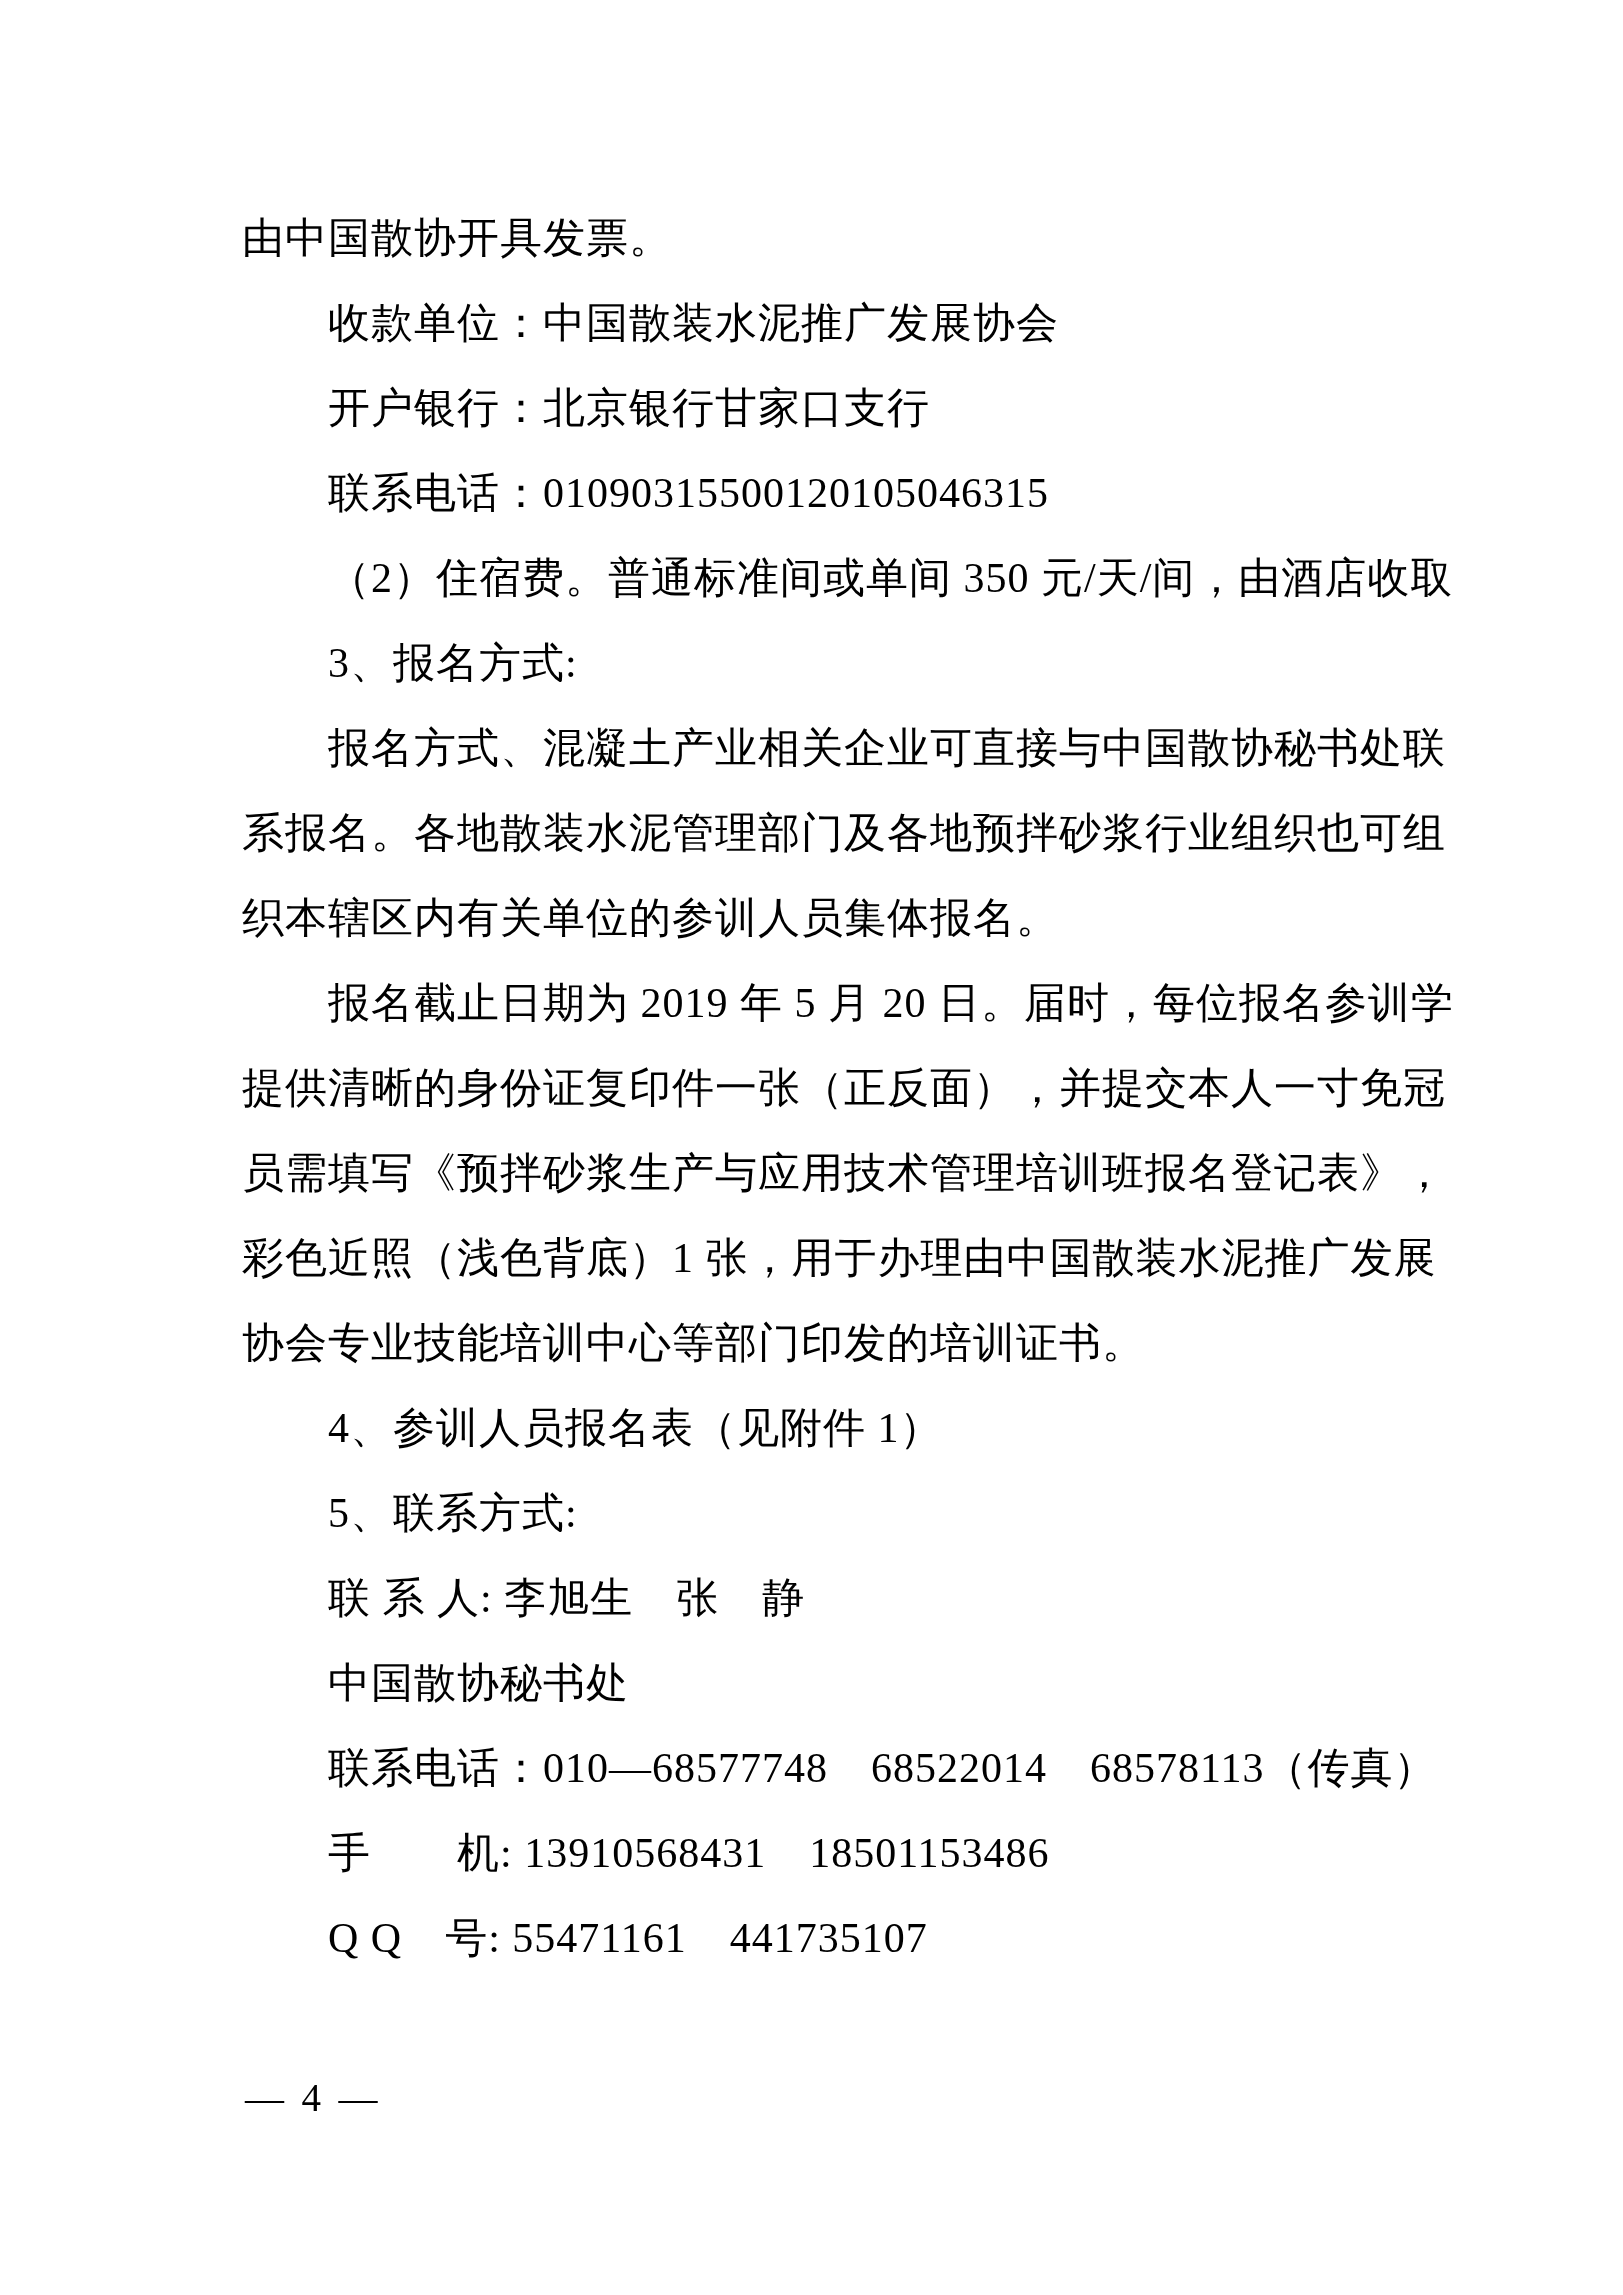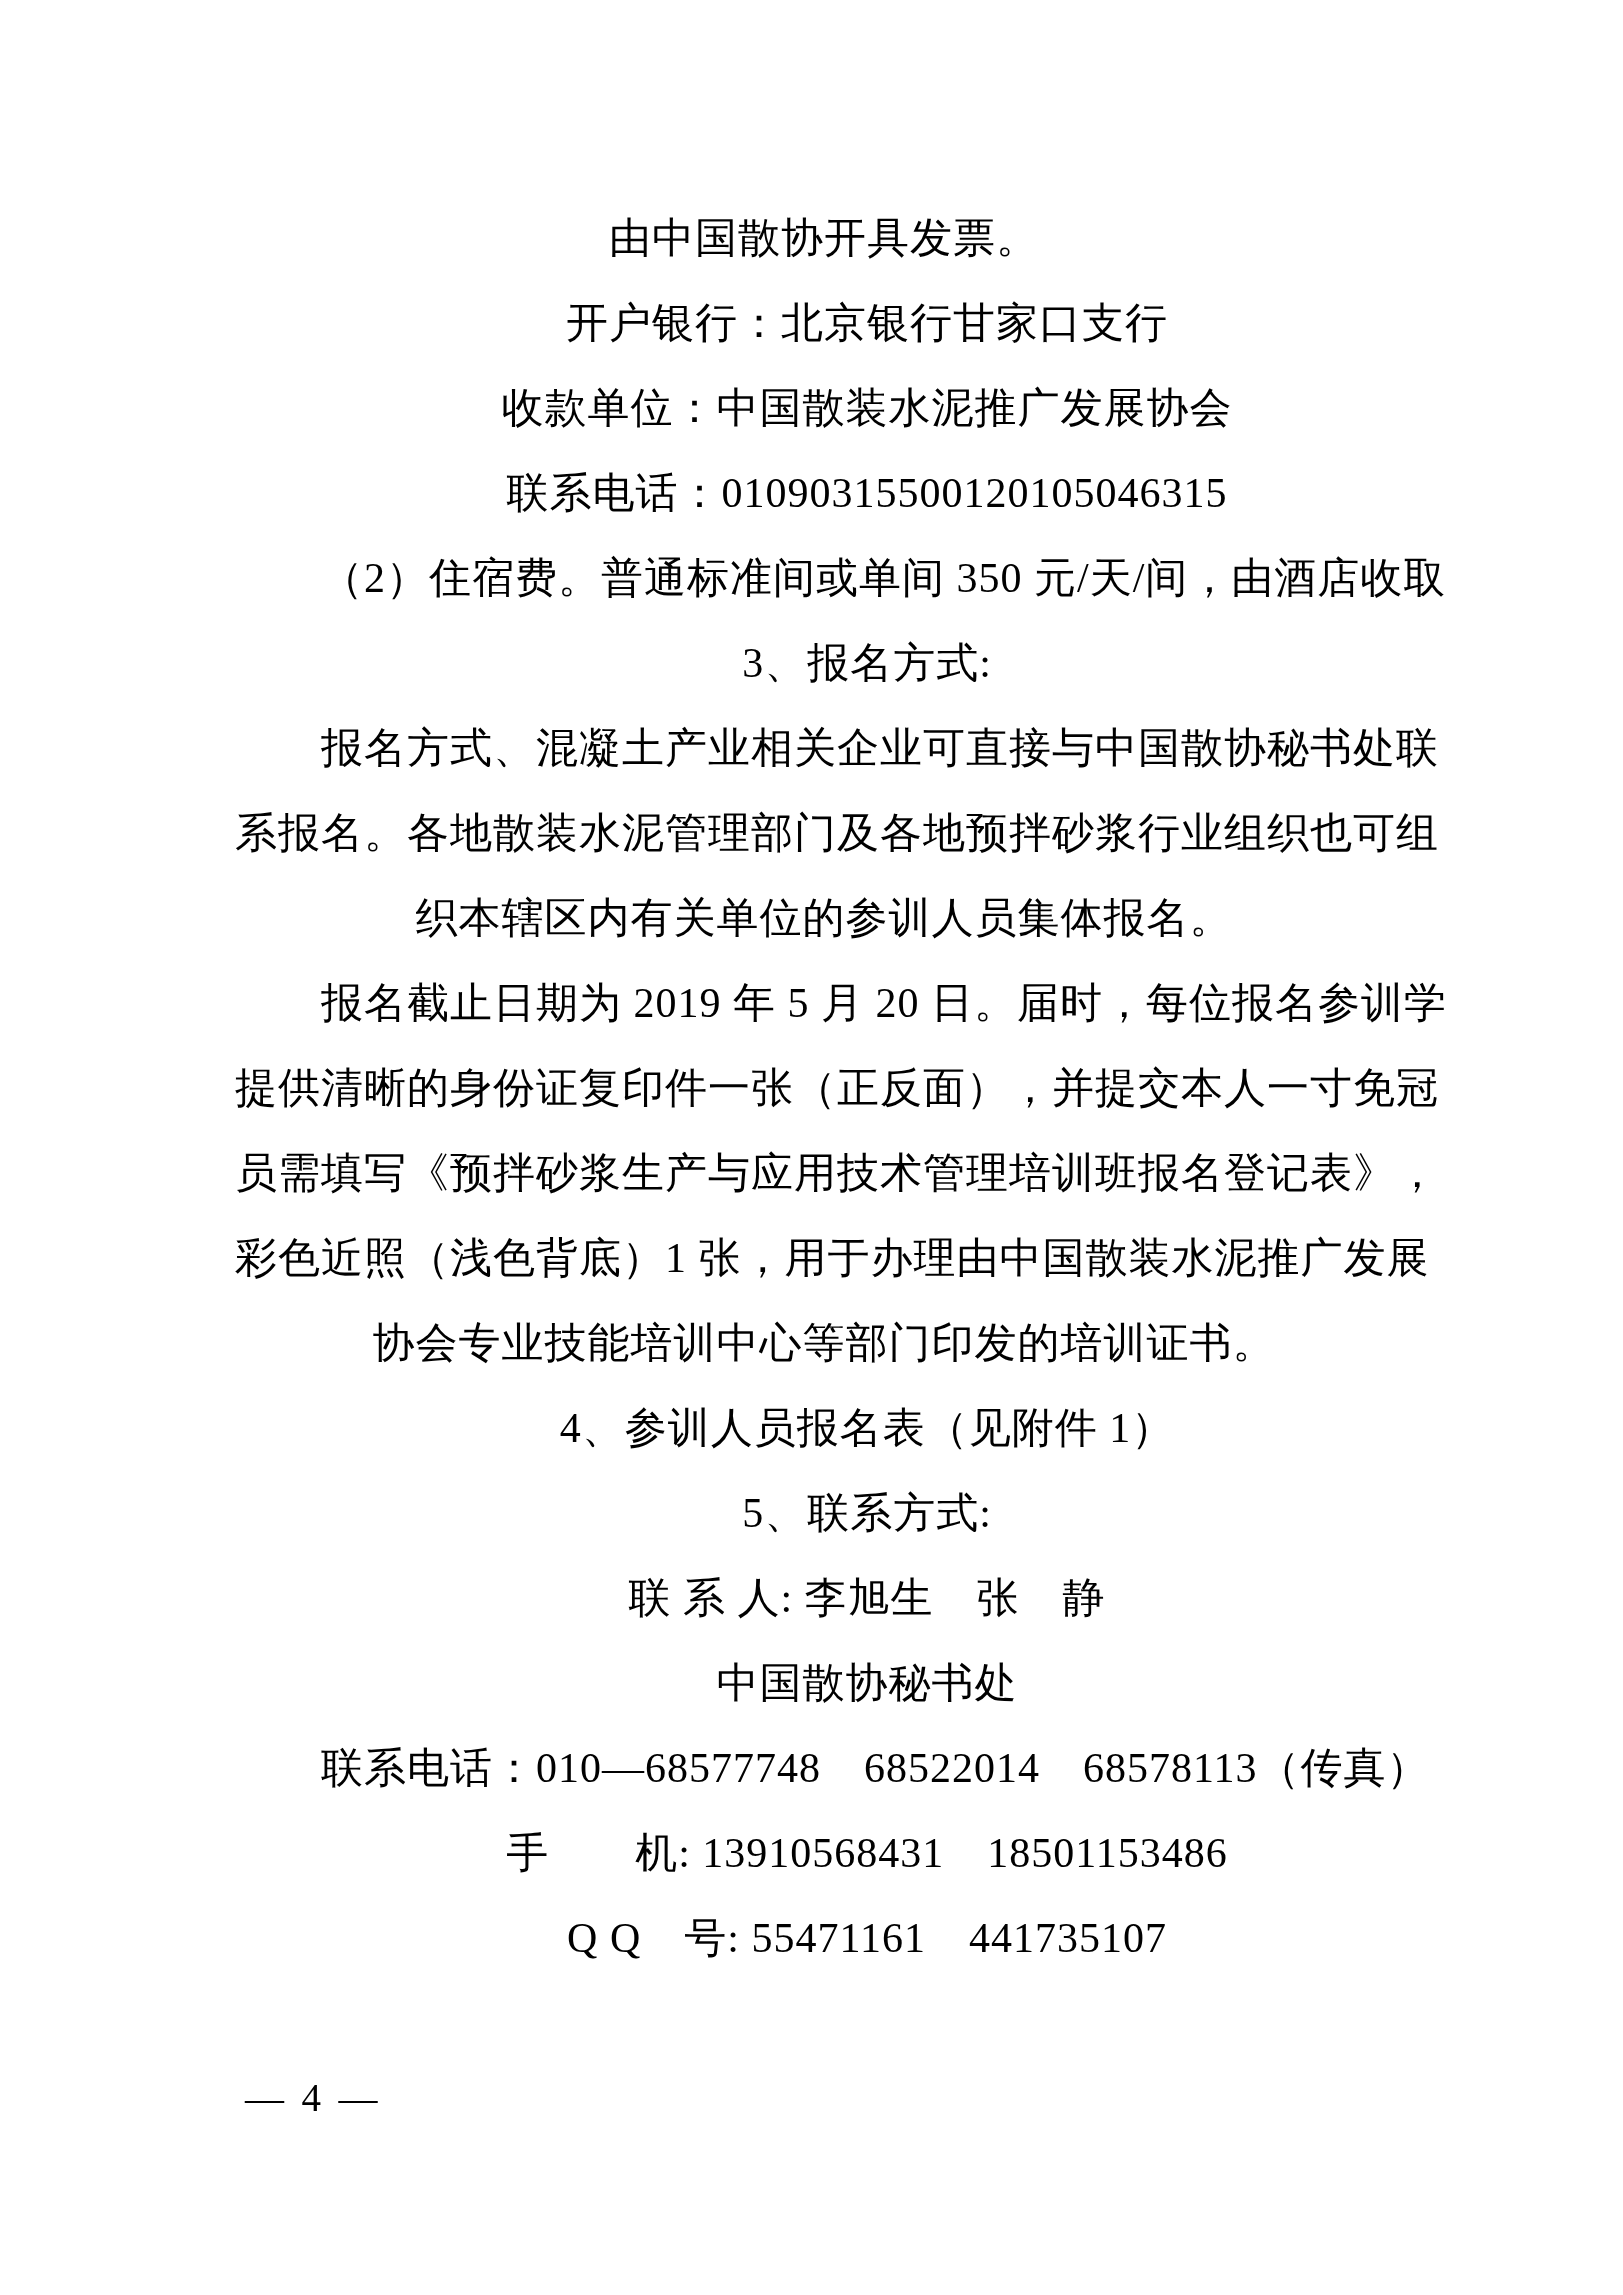--- a/index.html
+++ b/index.html
@@ -14,24 +14,23 @@
   }
   .page {
     position: absolute;
     left: 0; top: 0;
     width: 1623px;
     height: 2295px;
     background: #ffffff;
   }
   .content {
     position: absolute;
-    left: 235px;
+    left: 242px;
     top: 196px;
     width: 1178px;
-    text-align: center;
   }
   .line {
     font-size: 42px;
     line-height: 85px;
     letter-spacing: 1px;
     white-space: pre;
     height: 85px;
   }
   .indent {
     padding-left: 86px;
@@ -45,22 +44,22 @@
     letter-spacing: 3.9px;
     white-space: pre;
   }
 </style>
 </head>
 <body>
 
 <div class="page">
   <div class="content">
     <div class="line">由中国散协开具发票。</div>
+    <div class="line indent">收款单位：中国散装水泥推广发展协会</div>
     <div class="line indent">开户银行：北京银行甘家口支行</div>
-    <div class="line indent">收款单位：中国散装水泥推广发展协会</div>
     <div class="line indent">联系电话：01090315500120105046315</div>
     <div class="line indent">（2）住宿费。普通标准间或单间 350 元/天/间，由酒店收取</div>
     <div class="line indent">3、报名方式:</div>
     <div class="line indent">报名方式、混凝土产业相关企业可直接与中国散协秘书处联</div>
     <div class="line">系报名。各地散装水泥管理部门及各地预拌砂浆行业组织也可组</div>
     <div class="line">织本辖区内有关单位的参训人员集体报名。</div>
     <div class="line indent">报名截止日期为 2019 年 5 月 20 日。届时，每位报名参训学</div>
     <div class="line">提供清晰的身份证复印件一张（正反面），并提交本人一寸免冠</div>
     <div class="line">员需填写《预拌砂浆生产与应用技术管理培训班报名登记表》，</div>
     <div class="line">彩色近照（浅色背底）1 张，用于办理由中国散装水泥推广发展</div>

